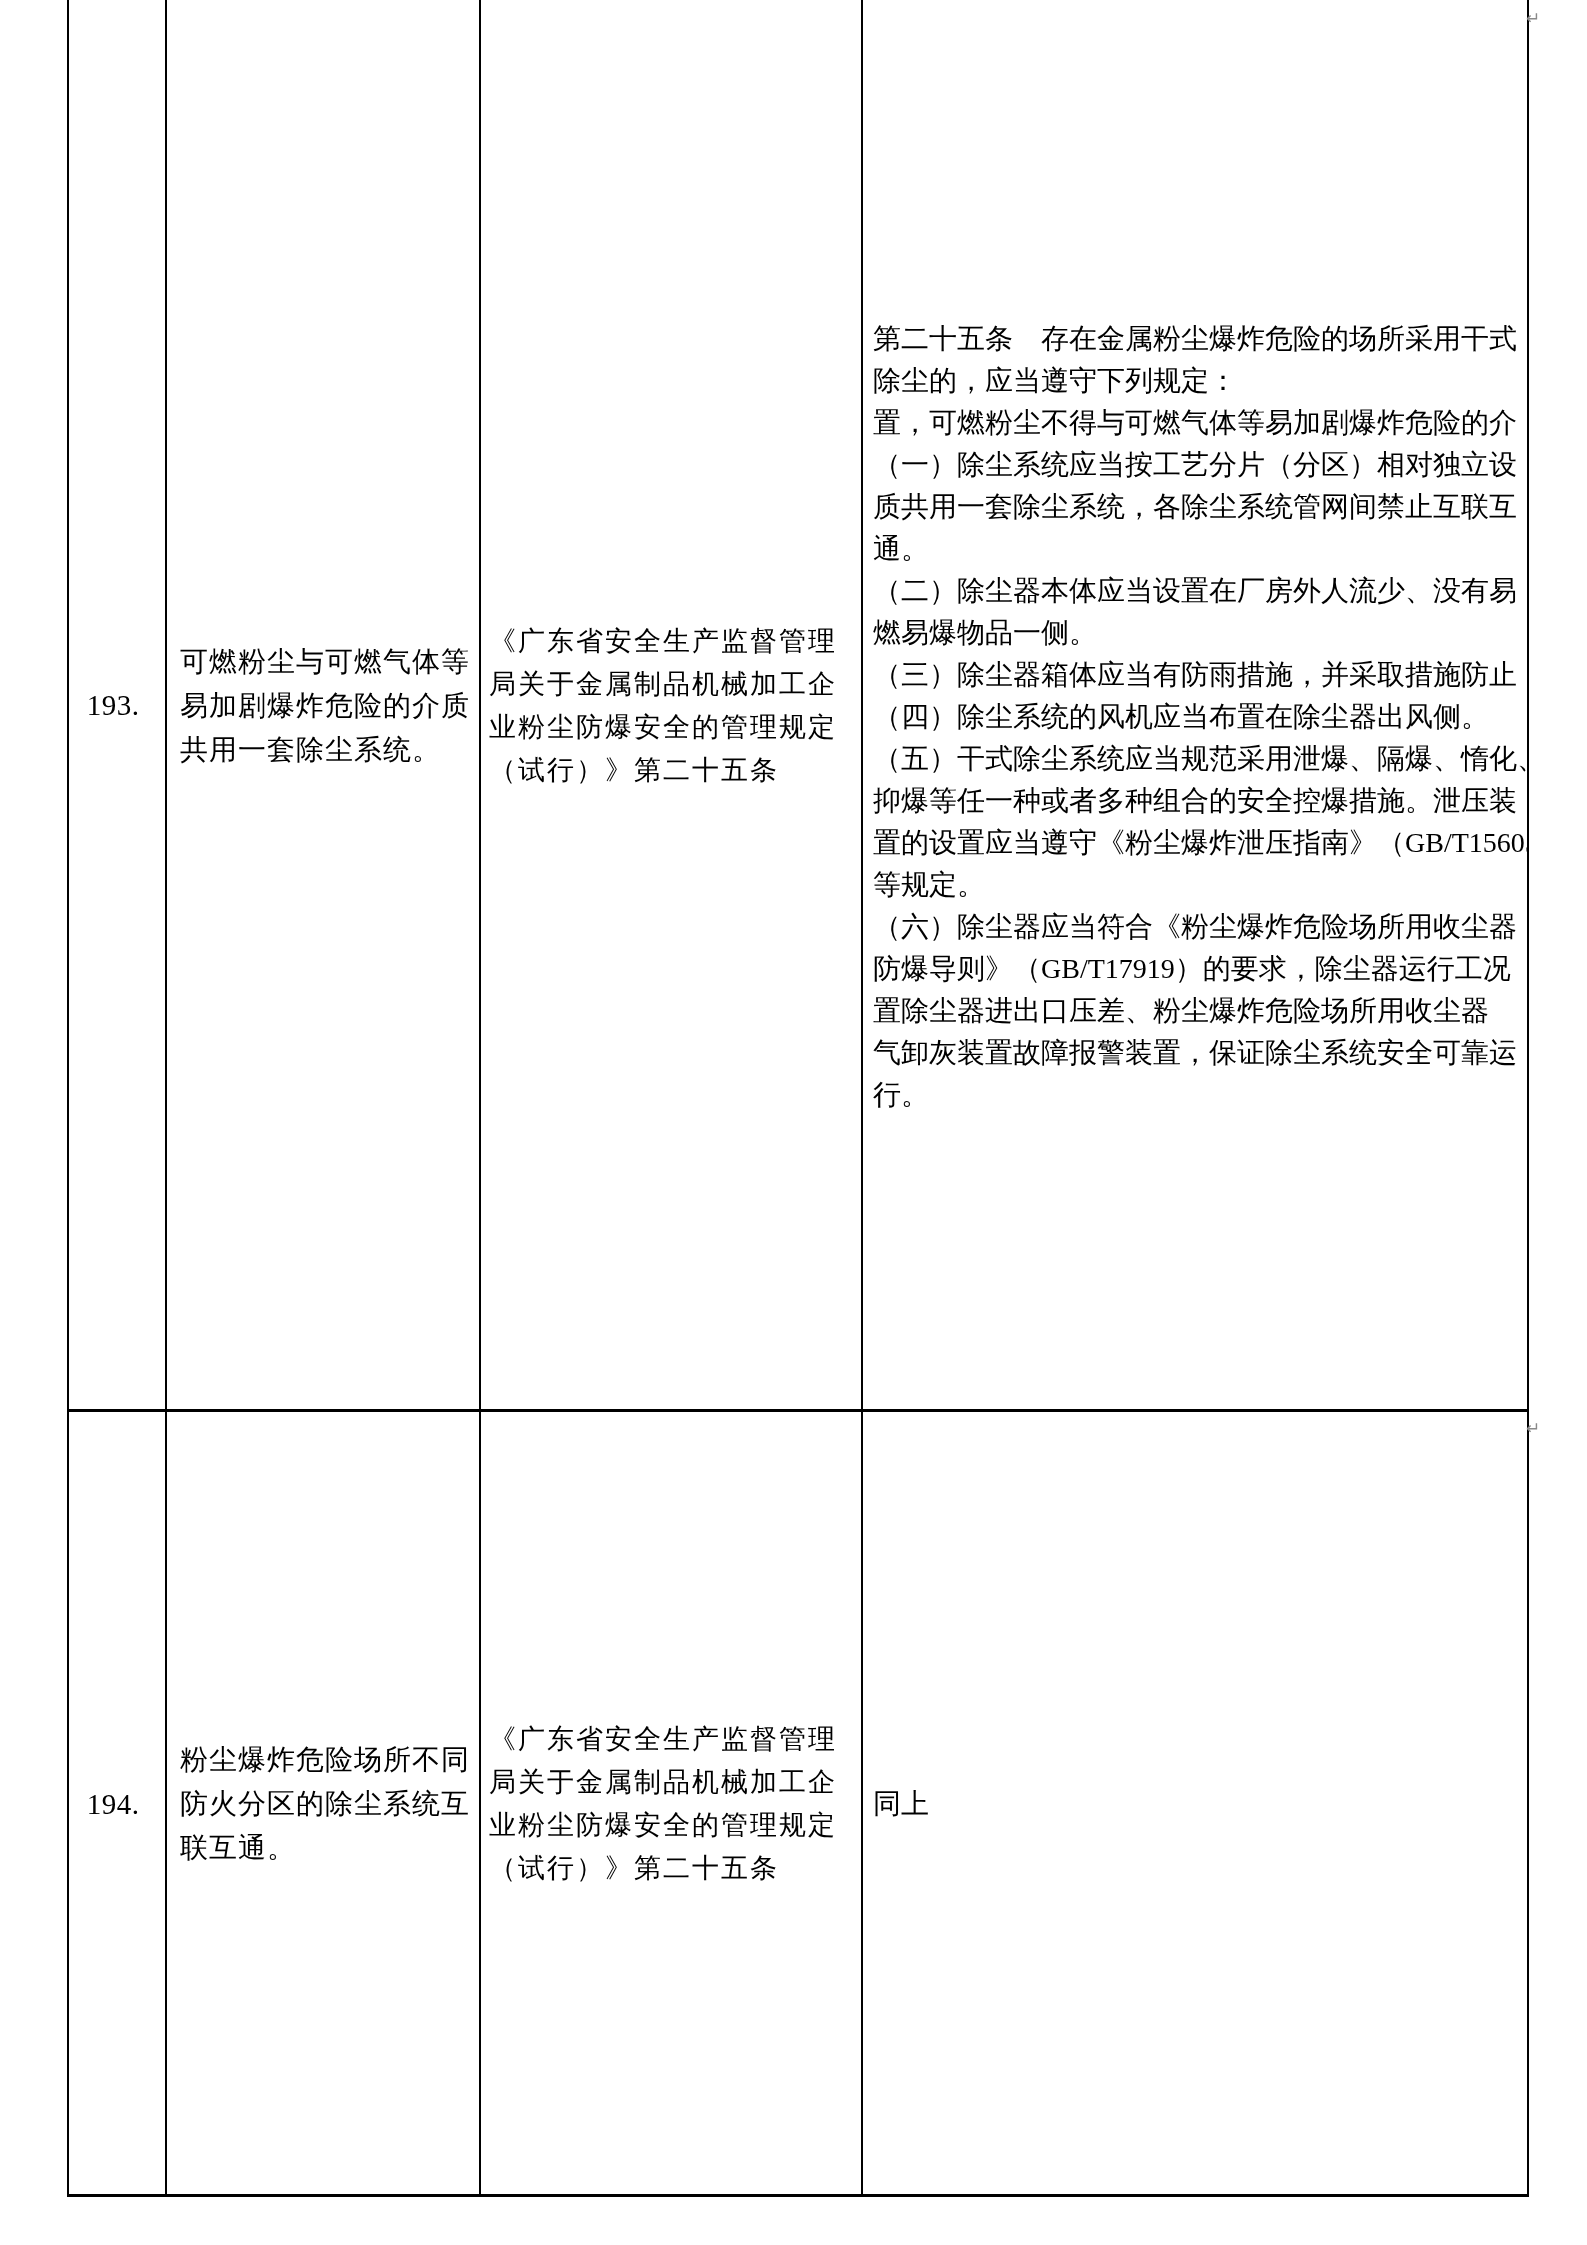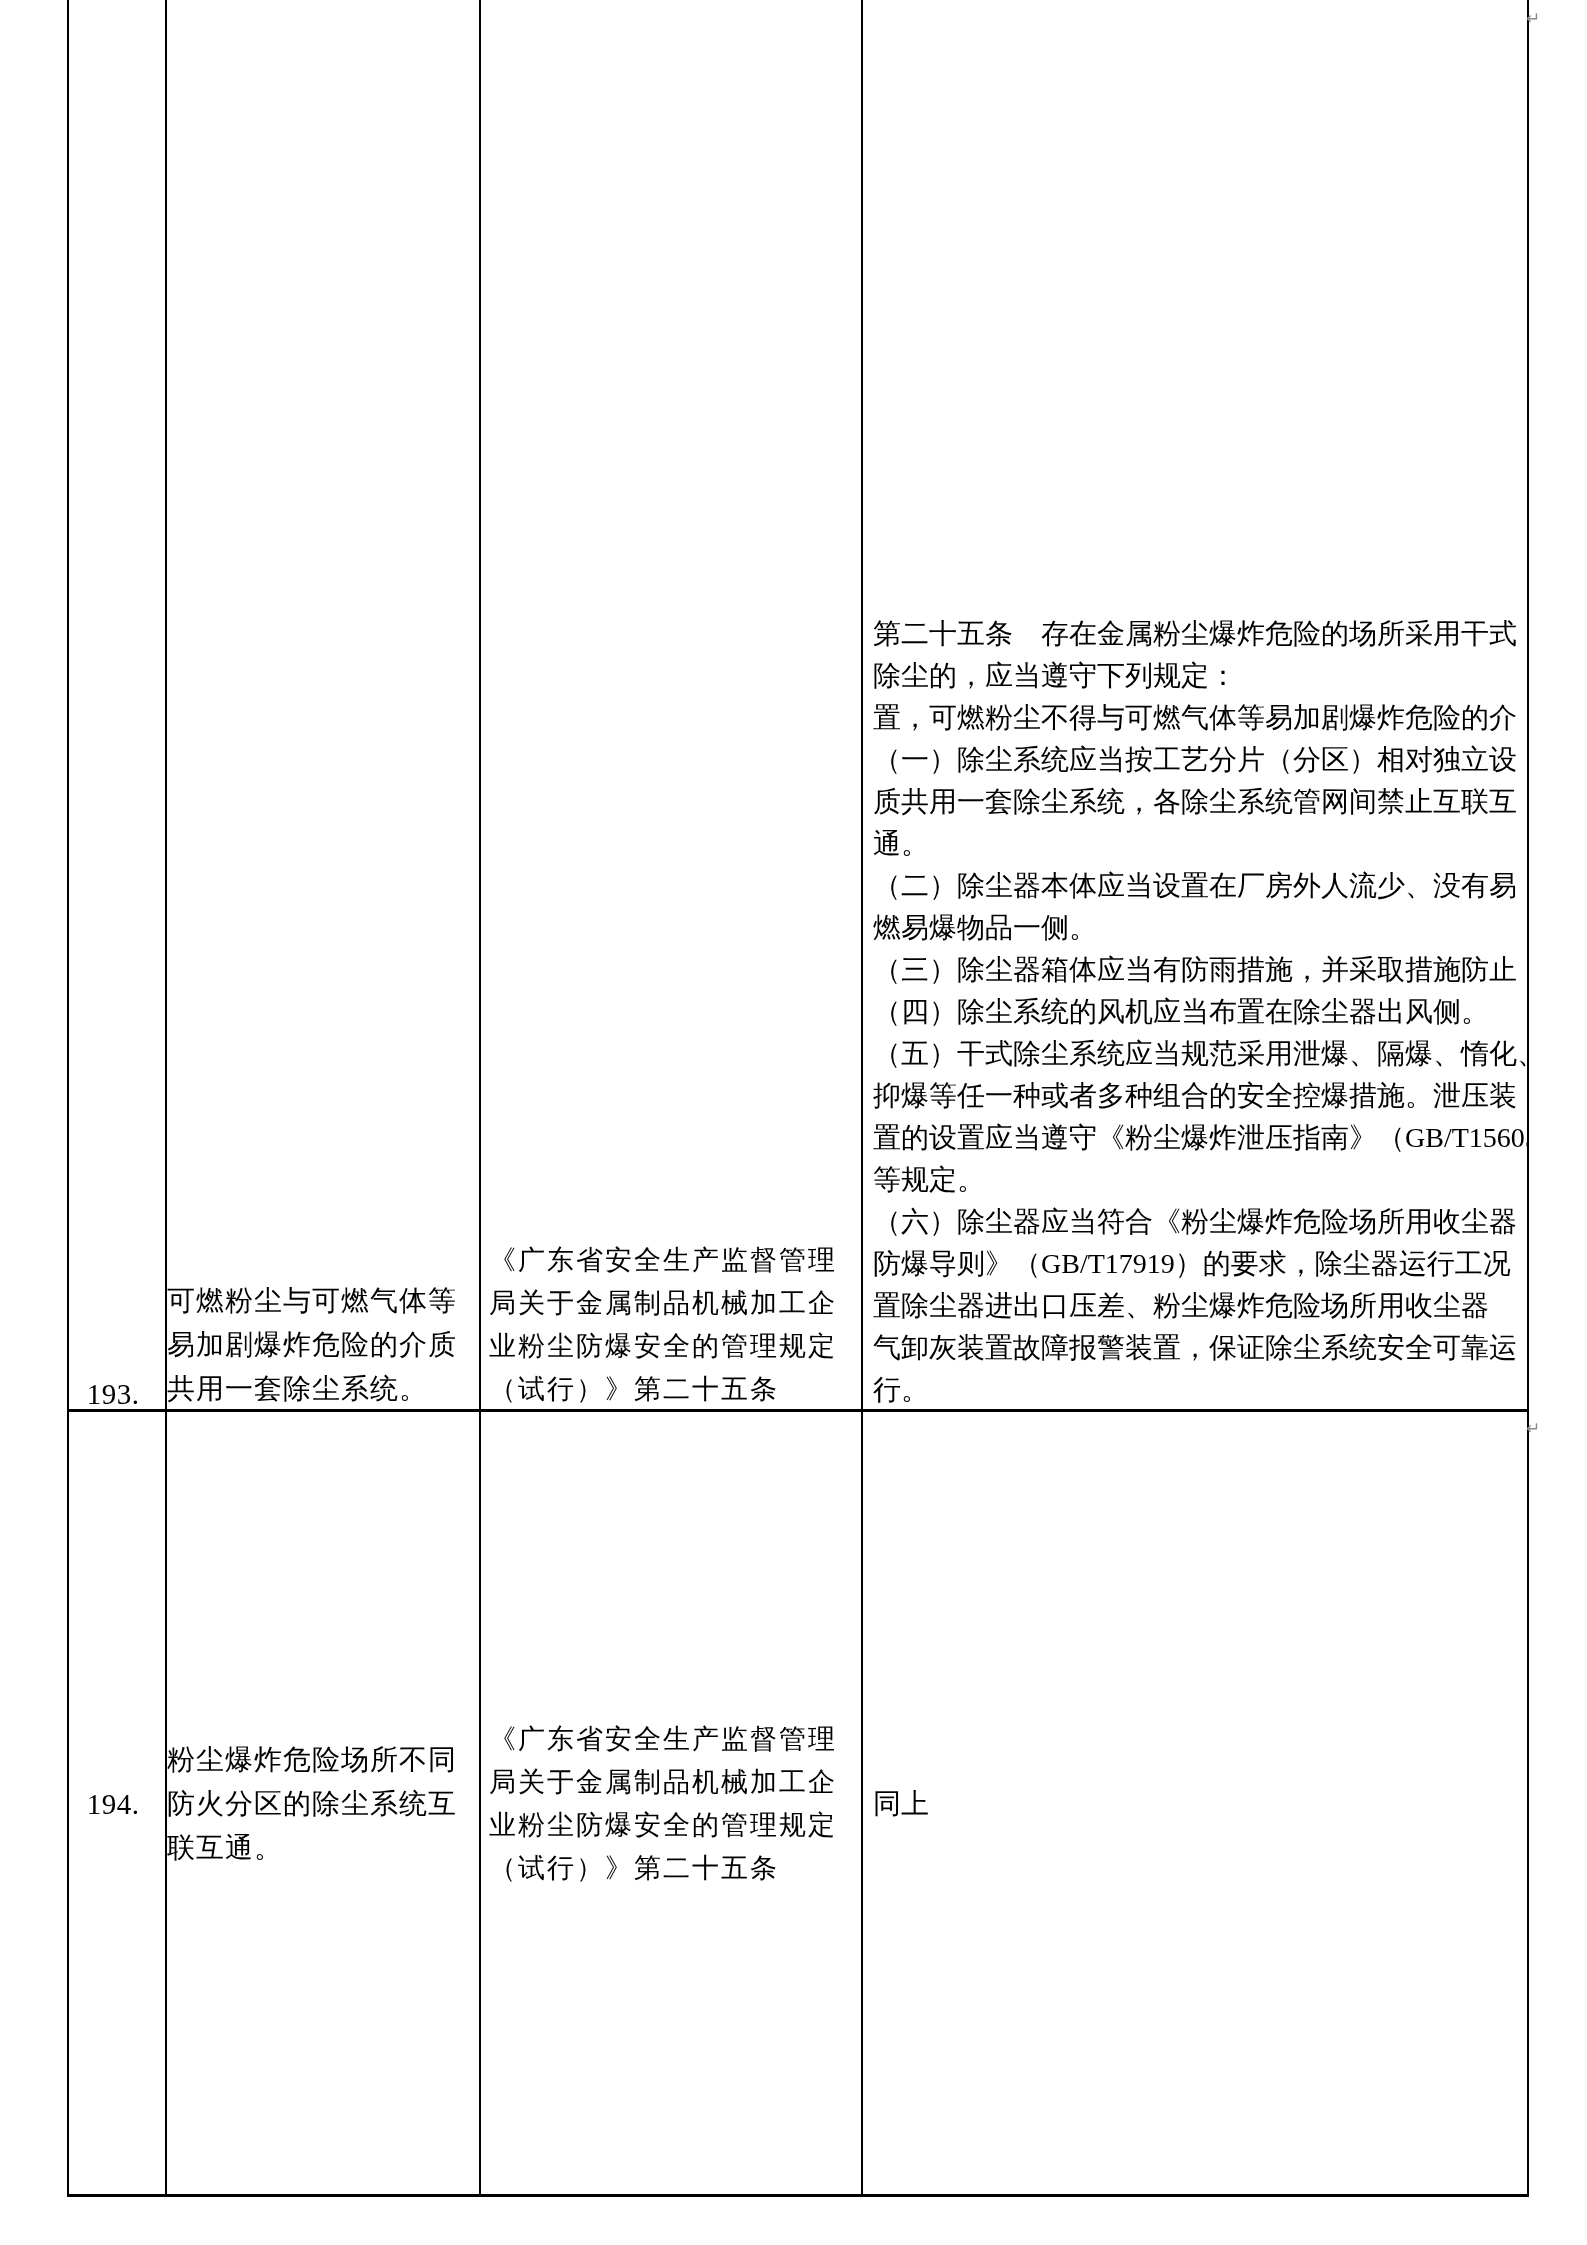--- a/index.html
+++ b/index.html
@@ -10,26 +10,26 @@
   }
   .vline { position:absolute; top:0; height:2197px; width:2px; background:#000; }
   .v1 { left:67px; } .v2 { left:165px; } .v3 { left:479px; } .v4 { left:861px; } .v5 { left:1527px; }
   .hline { position:absolute; left:67px; width:1462px; background:#000; }
   .h-mid { top:1409px; height:3px; }
   .h-bottom { top:2194px; height:3px; }
 
   .cell { position:absolute; display:flex; flex-direction:column; justify-content:center; overflow:hidden; }
 
   
-  .r1 { top:0; height:1411px;justify-content:flex-end; }
+  .r1 { top:0; height:1411px; }
   .r2 { top:1411px; height:786px; }
 
   
   .c-num   { left:69px;  width:88px;  align-items:center; }
-  .c-issue { left:167px; width:312px; box-sizing:border-box; }
+  .c-issue { left:167px; width:312px; padding-left:13px; box-sizing:border-box; }
   .c-basis { left:481px; width:380px; padding-left:8px;  box-sizing:border-box; }
   .c-reg   { left:863px; width:664px; padding-left:10px; box-sizing:border-box; }
 
   .num { font-size:29px; letter-spacing:0.5px; }
   .c-issue .tline { font-size:28px; line-height:44px; letter-spacing:1px; white-space:nowrap; }
   .c-basis .tline { font-size:27px; line-height:43px; letter-spacing:2px; white-space:nowrap; }
   .c-reg   .tline { font-size:28px; line-height:42px; letter-spacing:0;   white-space:nowrap; }
   .nudge-down { margin-top:22px; }
 
   .return-mark {

